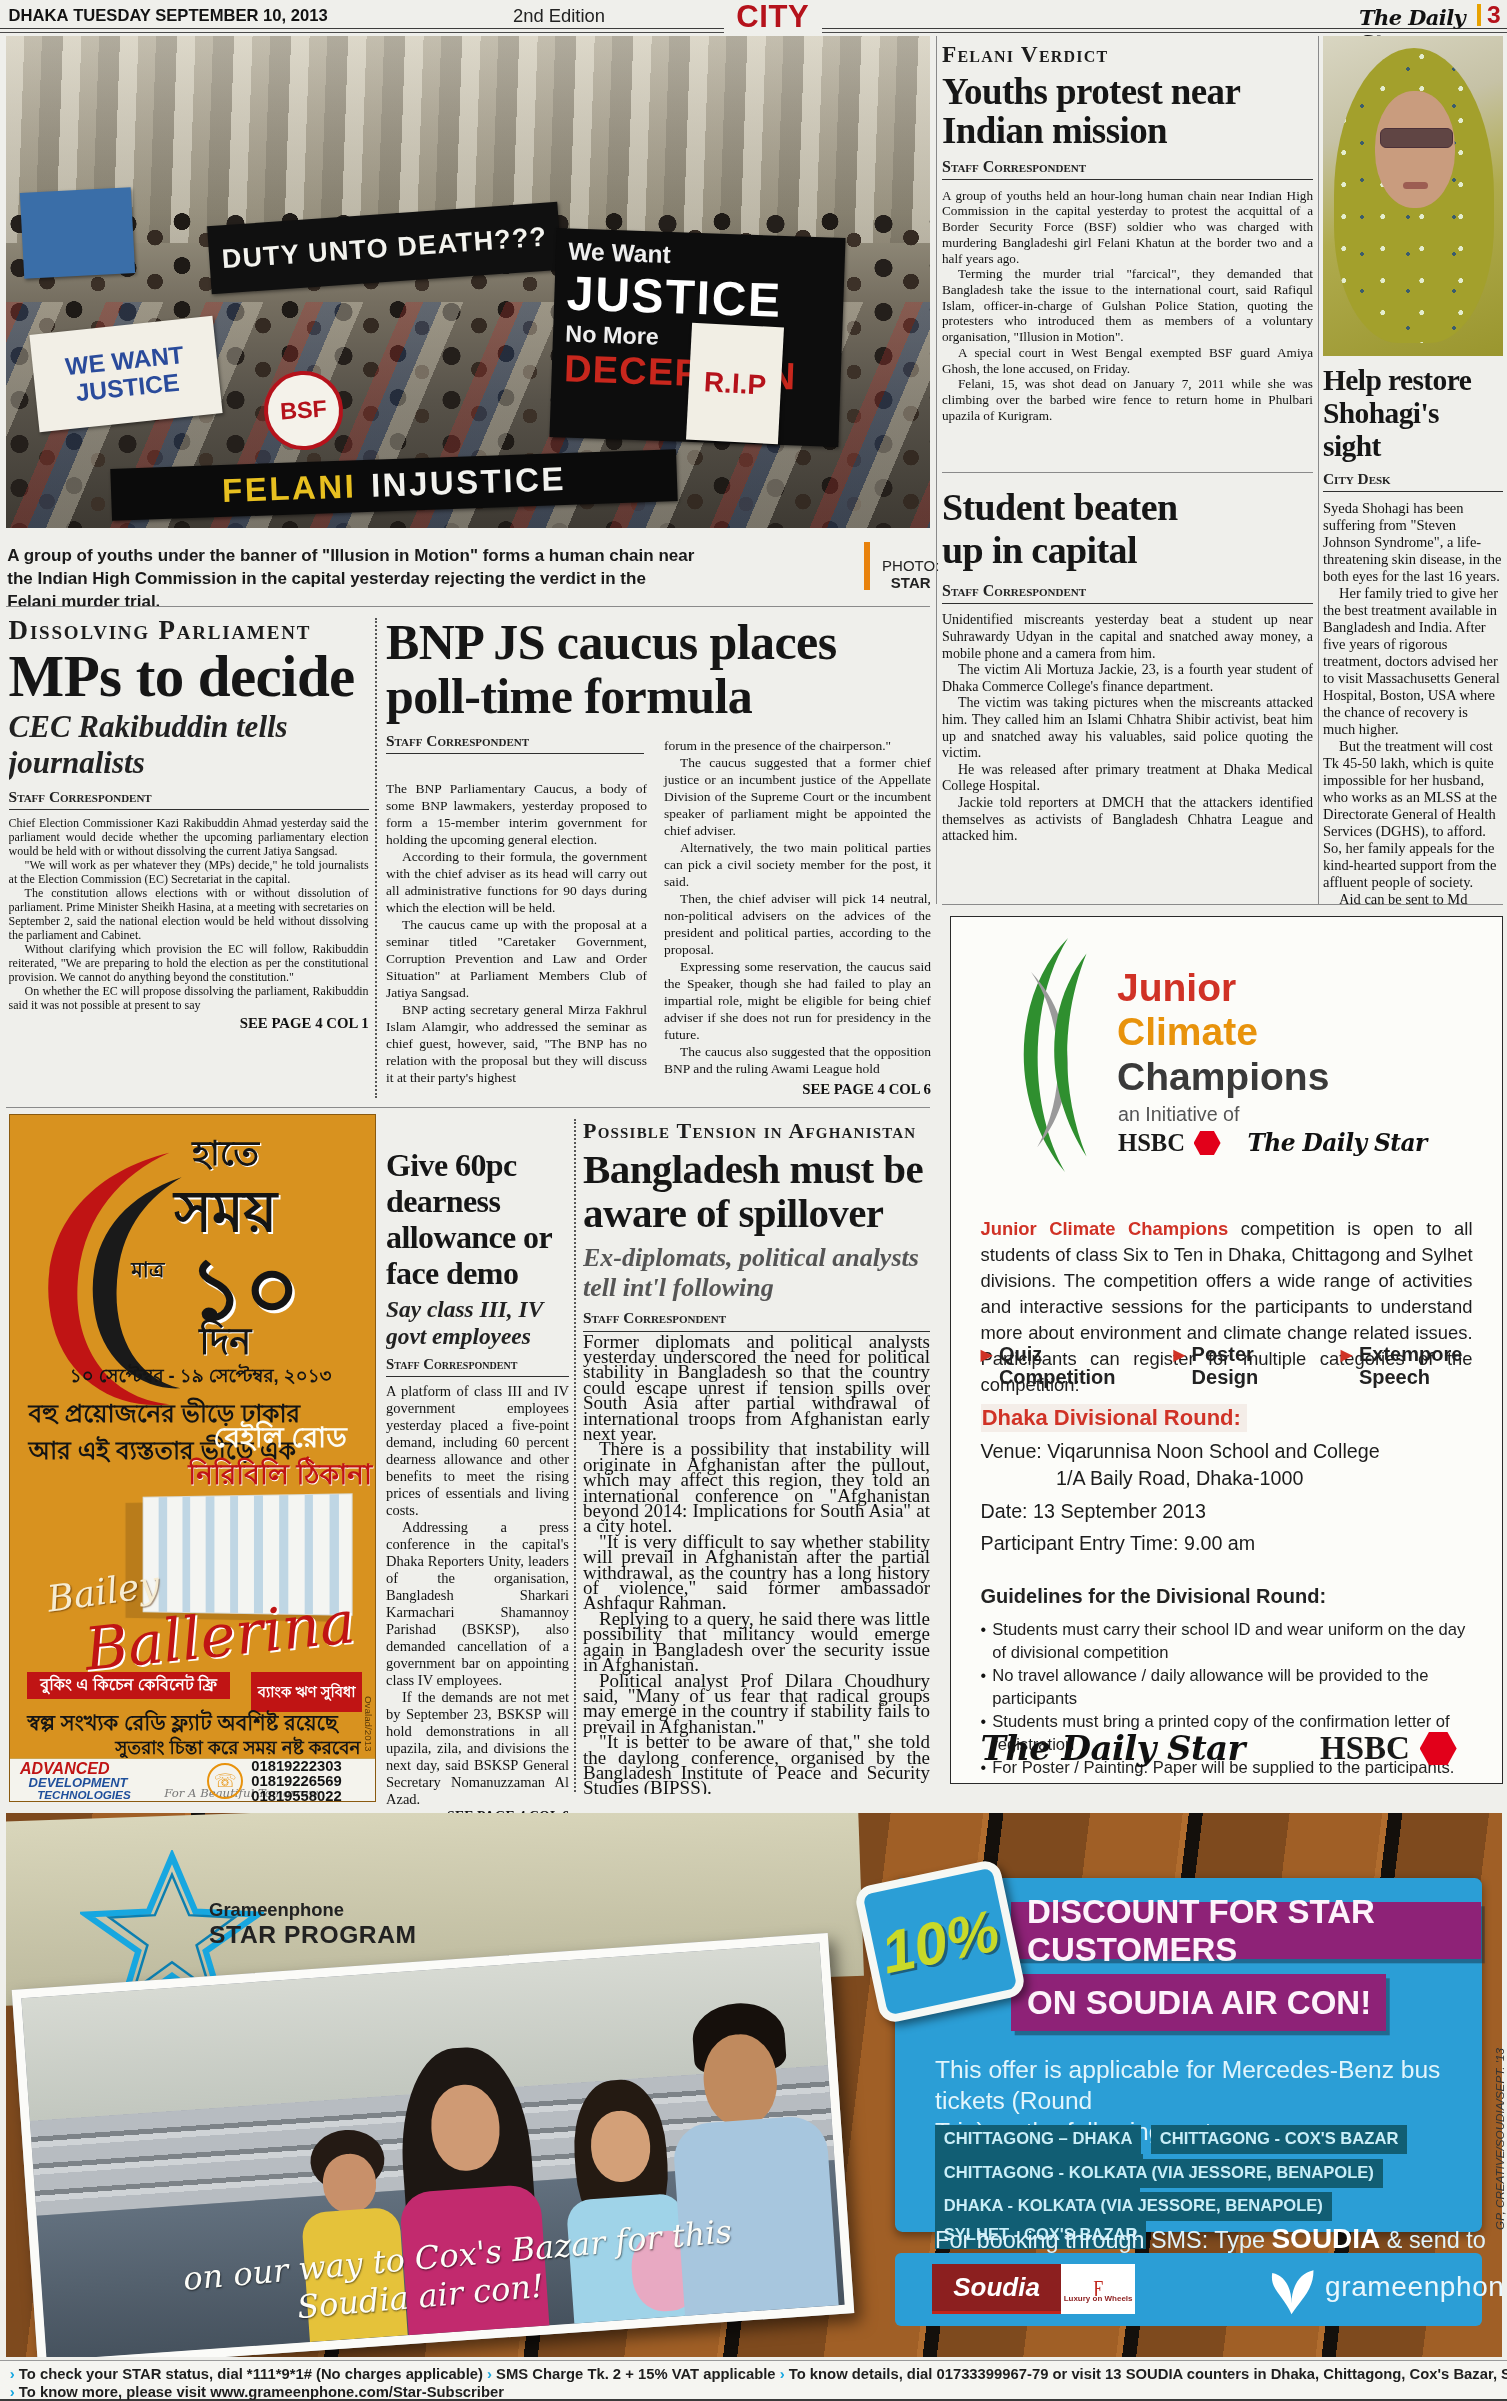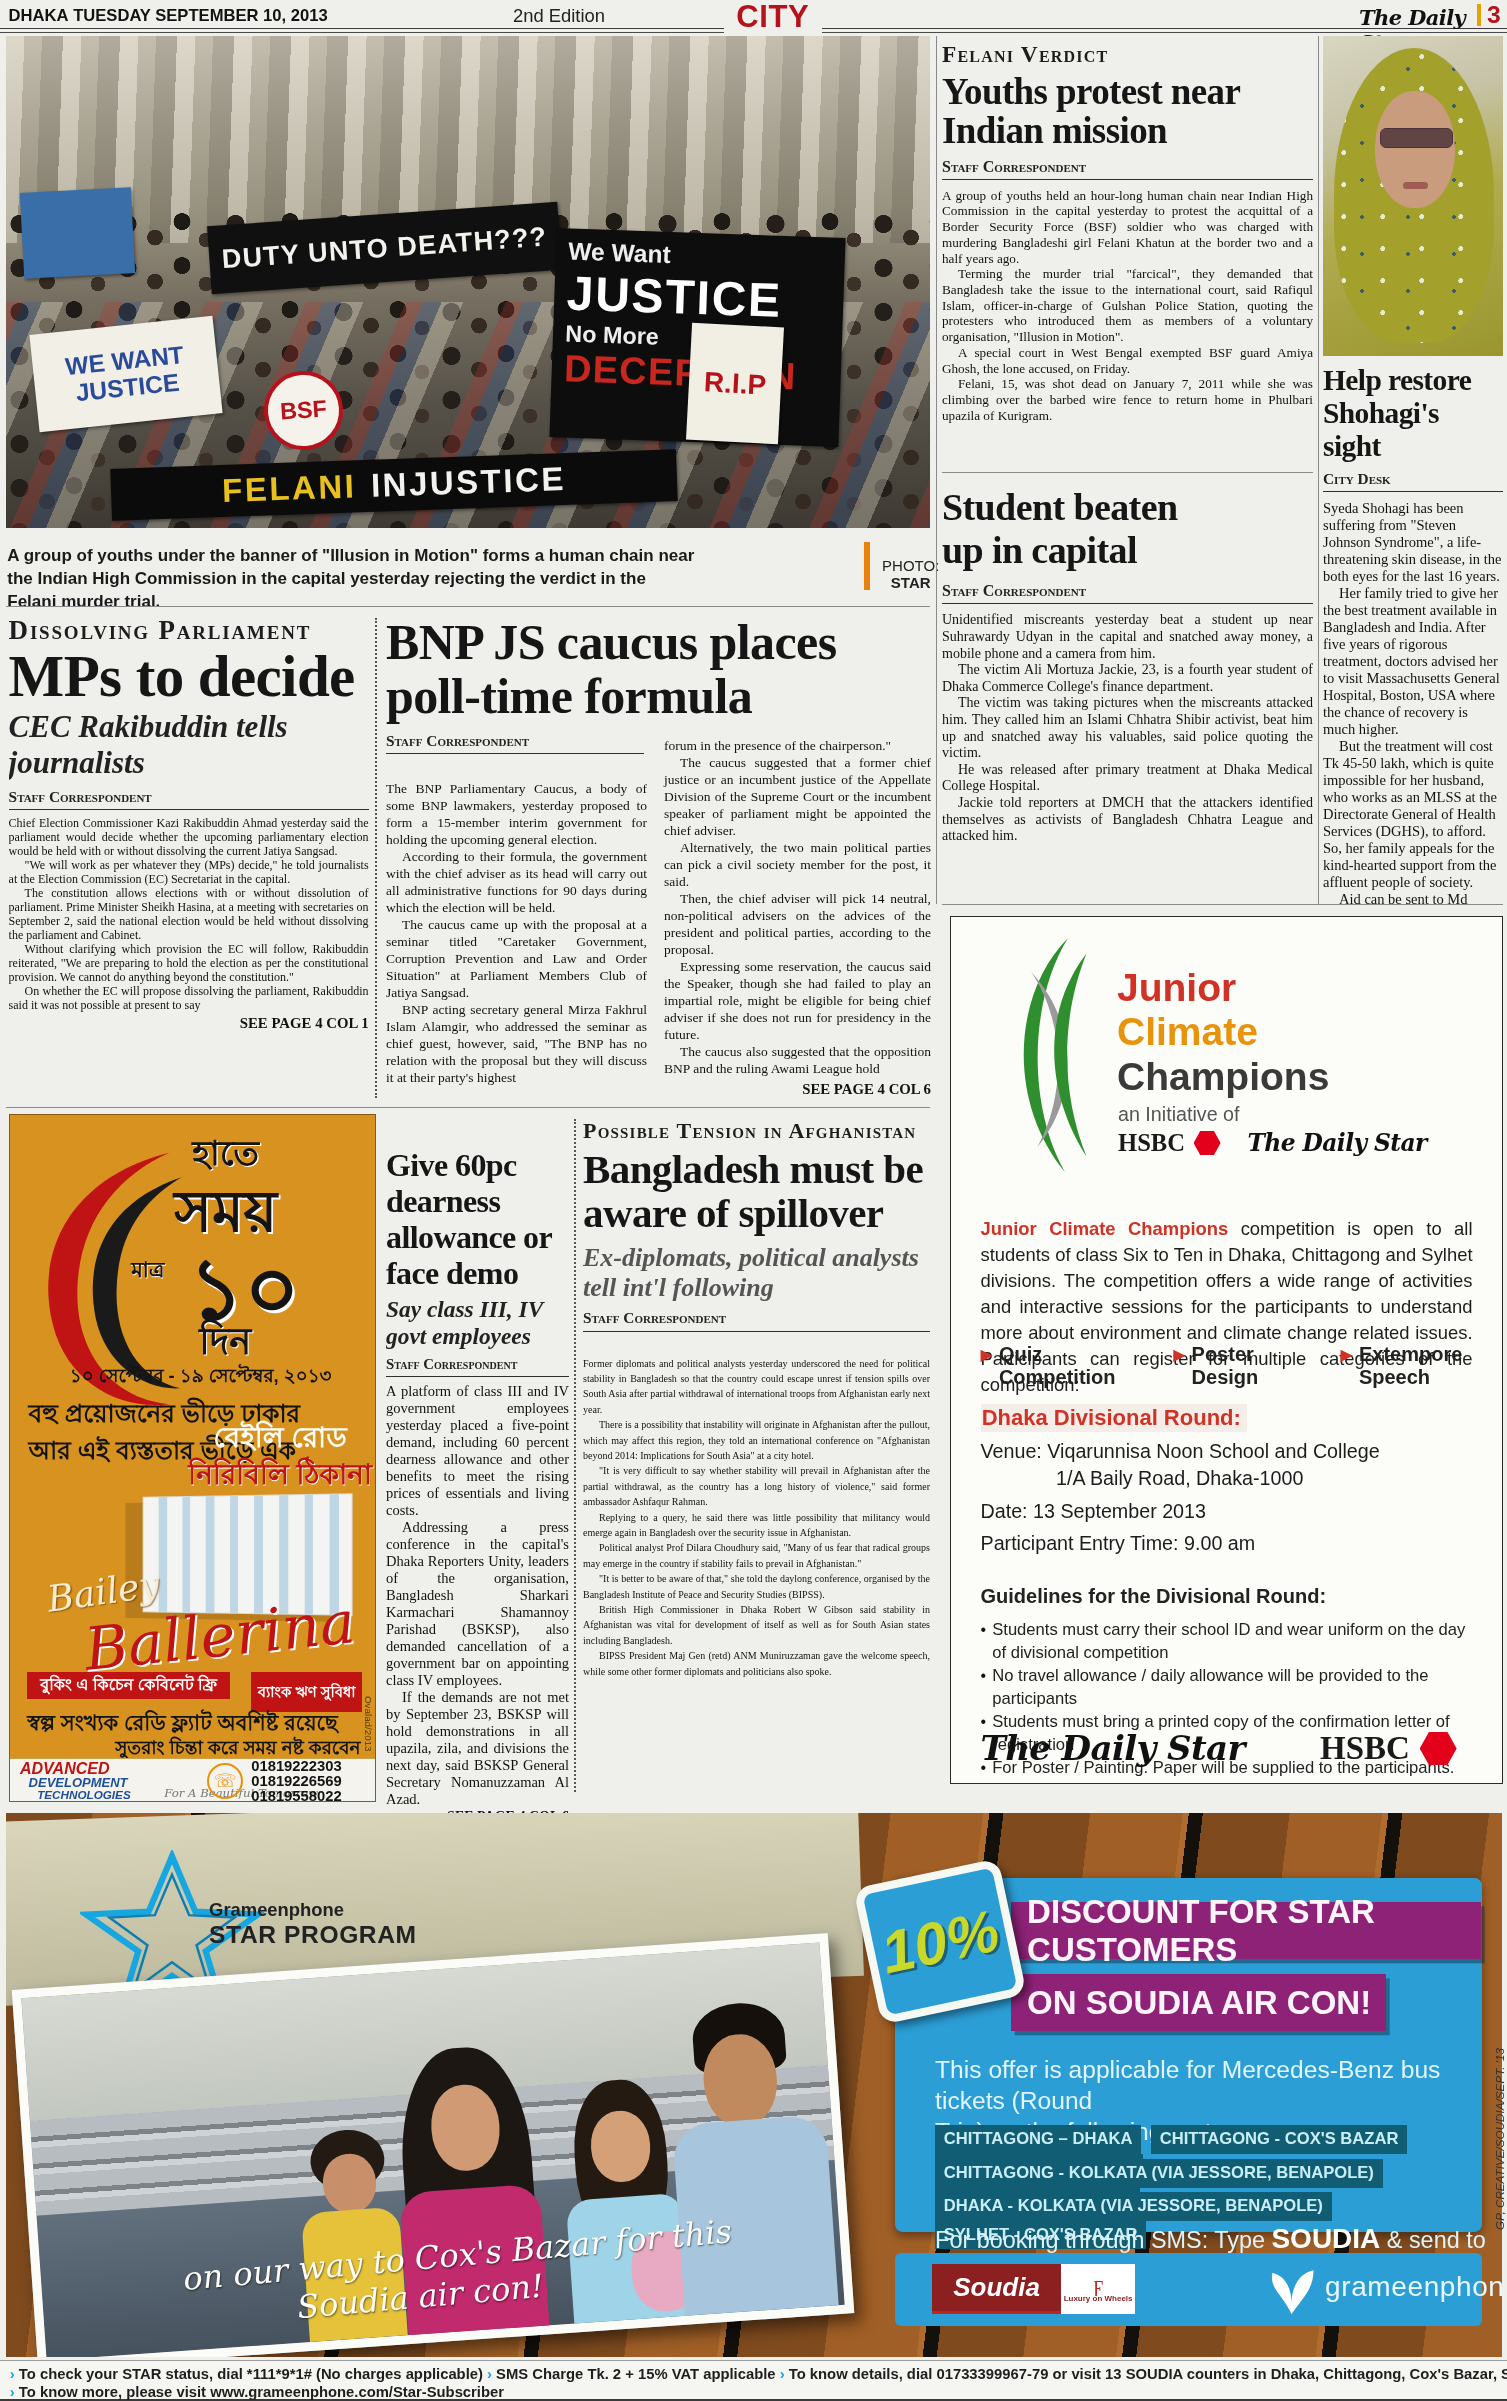--- a/index.html
+++ b/index.html
@@ -248,21 +248,21 @@
   <div class="kicker" style="font-size:22px;">Possible Tension in Afghanistan</div>
   <div class="headline" style="font-size:41px;line-height:44px;margin-top:2.5px;">
     <div>Bangladesh must be</div>
     <div>aware of spillover</div>
   </div>
   <div style="font-size:26px;font-style:italic;font-weight:bold;color:#555;margin-top:8.6px;line-height:29.5px;">
     <div>Ex-diplomats, political analysts</div>
     <div>tell int'l following</div>
   </div>
   <div class="byline" style="font-size:15.4px;margin-top:7.4px;">Staff Correspondent</div>
-  <div class="body-copy just" style="margin-top:24px;font-size:10px;line-height:15.4px;">
+  <div class="body-copy just" style="margin-top:2px;font-size:19px;line-height:15.4px;">
     <p>Former diplomats and political analysts yesterday underscored the need for political stability in Bangladesh so that the country could escape unrest if tension spills over South Asia after partial withdrawal of international troops from Afghanistan early next year.</p>
     <p>There is a possibility that instability will originate in Afghanistan after the pullout, which may affect this region, they told an international conference on "Afghanistan beyond 2014: Implications for South Asia" at a city hotel.</p>
     <p>"It is very difficult to say whether stability will prevail in Afghanistan after the partial withdrawal, as the country has a long history of violence," said former ambassador Ashfaqur Rahman.</p>
     <p>Replying to a query, he said there was little possibility that militancy would emerge again in Bangladesh over the security issue in Afghanistan.</p>
     <p>Political analyst Prof Dilara Choudhury said, "Many of us fear that radical groups may emerge in the country if stability fails to prevail in Afghanistan."</p>
     <p>"It is better to be aware of that," she told the daylong conference, organised by the Bangladesh Institute of Peace and Security Studies (BIPSS).</p>
     <p>British High Commissioner in Dhaka Robert W Gibson said stability in Afghanistan was vital for development of itself as well as for South Asian states including Bangladesh.</p>
     <p>BIPSS President Maj Gen (retd) ANM Muniruzzaman gave the welcome speech, while some other former diplomats and politicians also spoke.</p>
   </div>
 </div>

